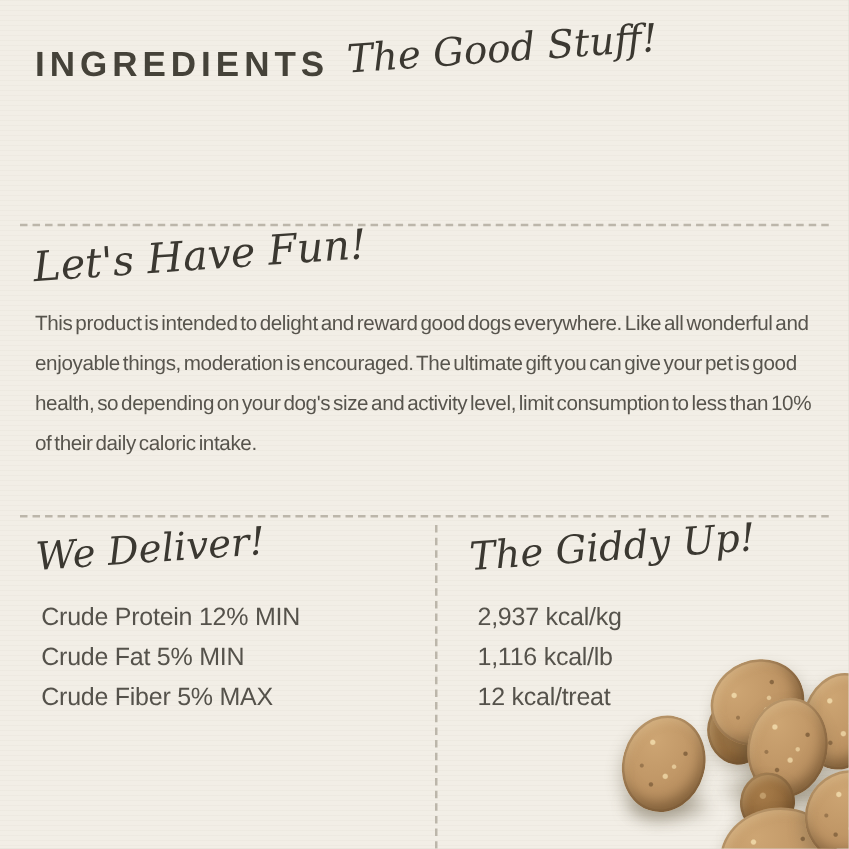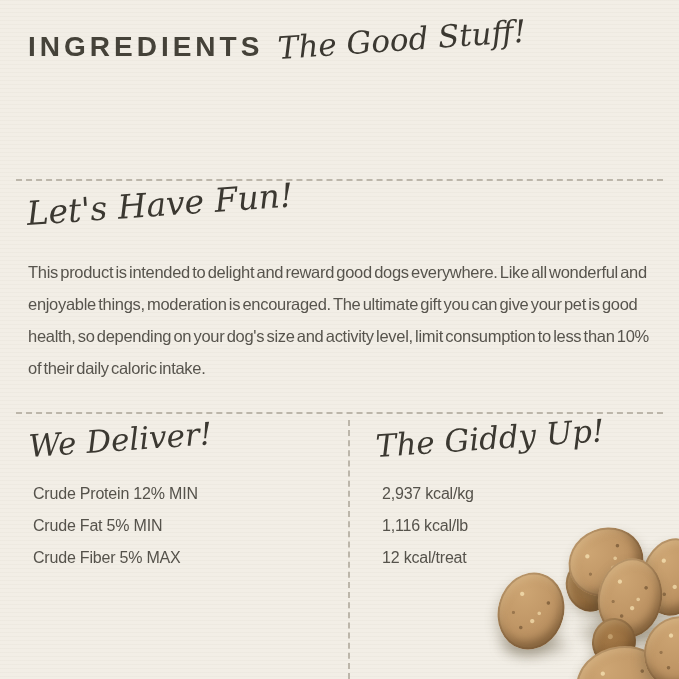--- a/index.html
+++ b/index.html
@@ -31,35 +31,35 @@
     white-space:nowrap;
   }
   .body-text{
     font-size:16.5px;
     line-height:32px;
     letter-spacing:-0.3px;
     word-spacing:-2px;
     color:#57544d;
     margin:0;
   }
-  .list{list-style:none;margin:0;padding:0;font-size:16px;line-height:32px;letter-spacing:-0.2px;color:#55524b;}
+  .list{list-style:none;margin:0;padding:0;font-size:20px;line-height:32px;letter-spacing:-0.2px;color:#55524b;}
   
   .h-divider{position:absolute;left:16px;right:16px;height:0;border-top:2px dashed #bcb6aa;}
   .v-divider{position:absolute;width:0;border-left:2px dashed #bcb6aa;}
   
   .sec-ingredients{position:absolute;left:28px;top:28px;width:630px;}
-  .head-row{display:flex;align-items:flex-start;gap:16px;}
+  .head-row{display:flex;align-items:flex-end;gap:16px;}
   .h-ingredients{font-size:28px;margin:4px 0 0 0;}
   .s-goodstuff{font-size:31px;margin-top:2px;}
   .p-ingredients{margin-top:12px;width:632px;}
 
   .sec-feeding{position:absolute;left:28px;top:194px;width:636px;}
   .s-havefun{font-size:33px;display:inline-block;}
   .h-feeding{font-size:28px;letter-spacing:3.5px;margin:4px 0 0 0;}
-  .p-feeding{margin-top:23px;width:632px;}
+  .p-feeding{margin-top:10px;width:632px;}
 
   .sec-analysis{position:absolute;left:30px;top:428px;width:300px;}
   .sec-caloric{position:absolute;left:377px;top:428px;width:280px;}
   .s-small{font-size:31px;display:inline-block;}
   .h-small{font-size:21px;letter-spacing:2.5px;margin:6px 0 0 0;}
   .sec-analysis .list{margin-top:14px;padding-left:3px;}
   .sec-caloric .list{margin-top:14px;padding-left:5px;}
 
   
   .treats{position:absolute;inset:0;pointer-events:none;}

